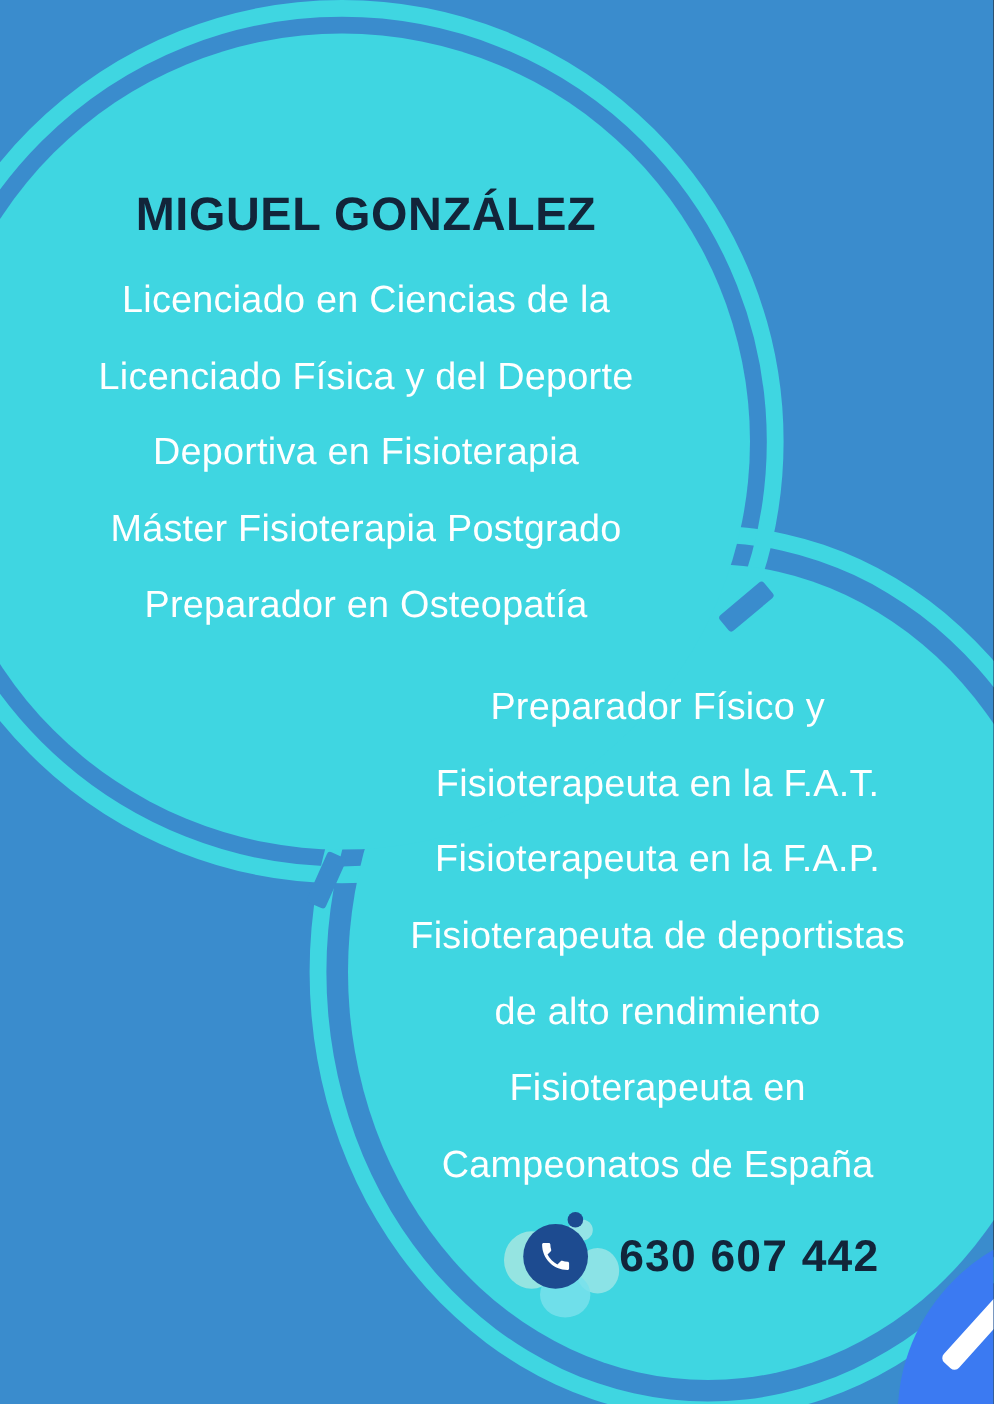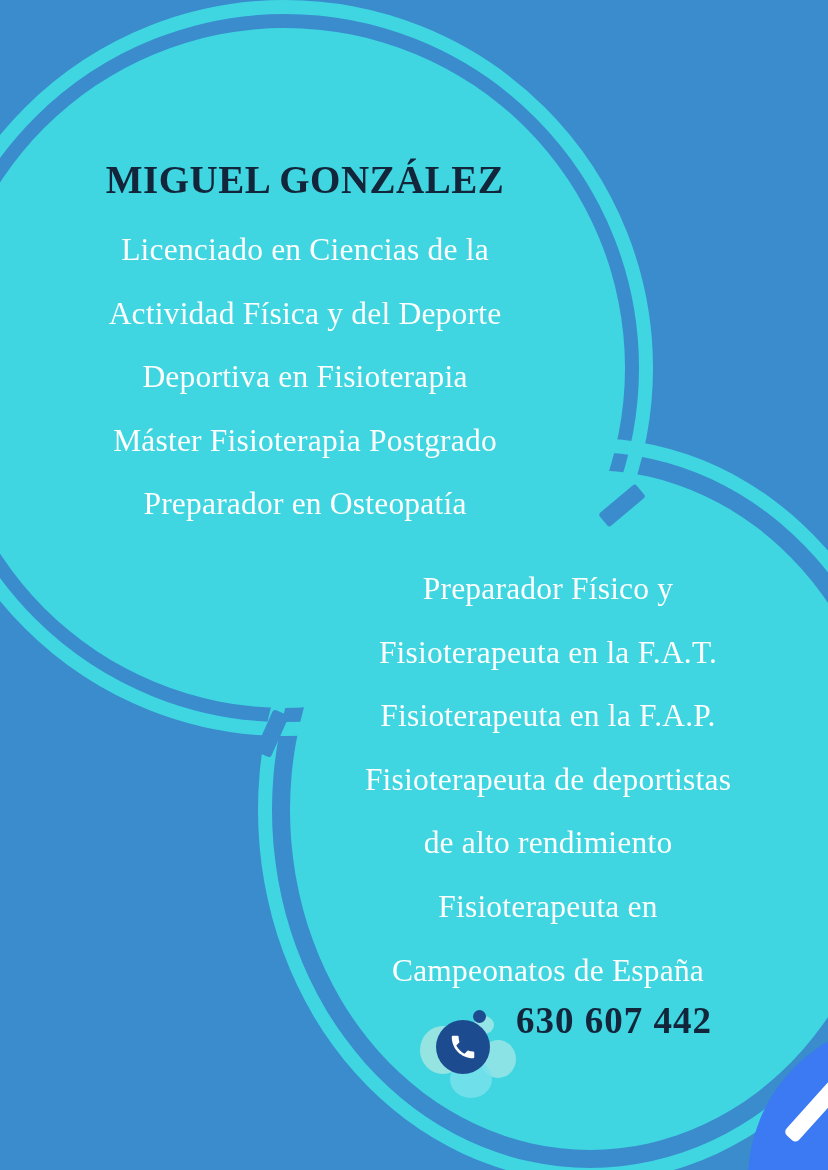--- a/index.html
+++ b/index.html
@@ -1,18 +1,18 @@
 <!DOCTYPE html>
 <html><head>
 <meta charset="utf-8">
 <style>
   html,body{margin:0;padding:0;background:#222;}
   #stage{
     position:relative;width:828px;height:1170px;overflow:hidden;
-    font-family:Liberation Serif, serif;
+    font-family:Liberation Sans, sans-serif;
     background:#3a8ccd;
   }
   
   .shape{position:absolute;}
   #ring-top{
     left:-83px;top:0px;width:736px;height:736px;border-radius:50%;
     border:14px solid #3fd6e1;box-sizing:border-box;
   }
   #ring-bottom{
     left:258px;top:438px;width:664px;height:744px;border-radius:50%;
@@ -41,21 +41,21 @@
   }
   #credentials{
     left:15px;top:218px;width:580px;
     font-size:31.5px;line-height:63.6px;letter-spacing:.2px;
   }
   #roles{
     left:248px;top:557px;width:600px;
     font-size:31.5px;line-height:63.6px;letter-spacing:.2px;
   }
   #phone-number{
-    left:516px;top:993px;width:260px;text-align:left;
+    left:516px;top:1019px;width:260px;text-align:left;
     font-size:37px;font-weight:700;line-height:56px;letter-spacing:1px;
     color:#12253a;
   }
 
   
   #phone-badge{position:absolute;left:408px;top:998px;width:130px;height:110px;}
   #phone-badge .blob{position:absolute;border-radius:50%;}
   #blob-left{left:12px;top:28px;width:46px;height:48px;background:rgba(220,240,225,.55);}
   #blob-right{left:72px;top:42px;width:36px;height:38px;background:rgba(215,240,235,.5);}
   #blob-bottom{left:42px;top:62px;width:42px;height:38px;background:rgba(120,225,235,.85);}
@@ -86,21 +86,21 @@
 
   <div class="shape" id="circle-bottom"></div>
   <div class="shape" id="circle-top"></div>
 
   <div class="ring-cut" id="ring-cut-a"></div>
   <div class="ring-cut" id="ring-cut-b"></div>
 
   <div class="txt" id="name">MIGUEL GONZÁLEZ</div>
   <div class="txt" id="credentials">
     <div>Licenciado en Ciencias de la</div>
-    <div>Actividad Física y del Deporte</div>
+    <div>Licenciado Física y del Deporte</div>
     <div>Deportiva en Fisioterapia</div>
     <div>Máster Fisioterapia Postgrado</div>
     <div>Preparador en Osteopatía</div>
   </div>
 
   <div class="txt" id="roles">
     <div>Preparador Físico y</div>
     <div>Fisioterapeuta en la F.A.T.</div>
     <div>Fisioterapeuta en la F.A.P.</div>
     <div>Fisioterapeuta de deportistas</div>

